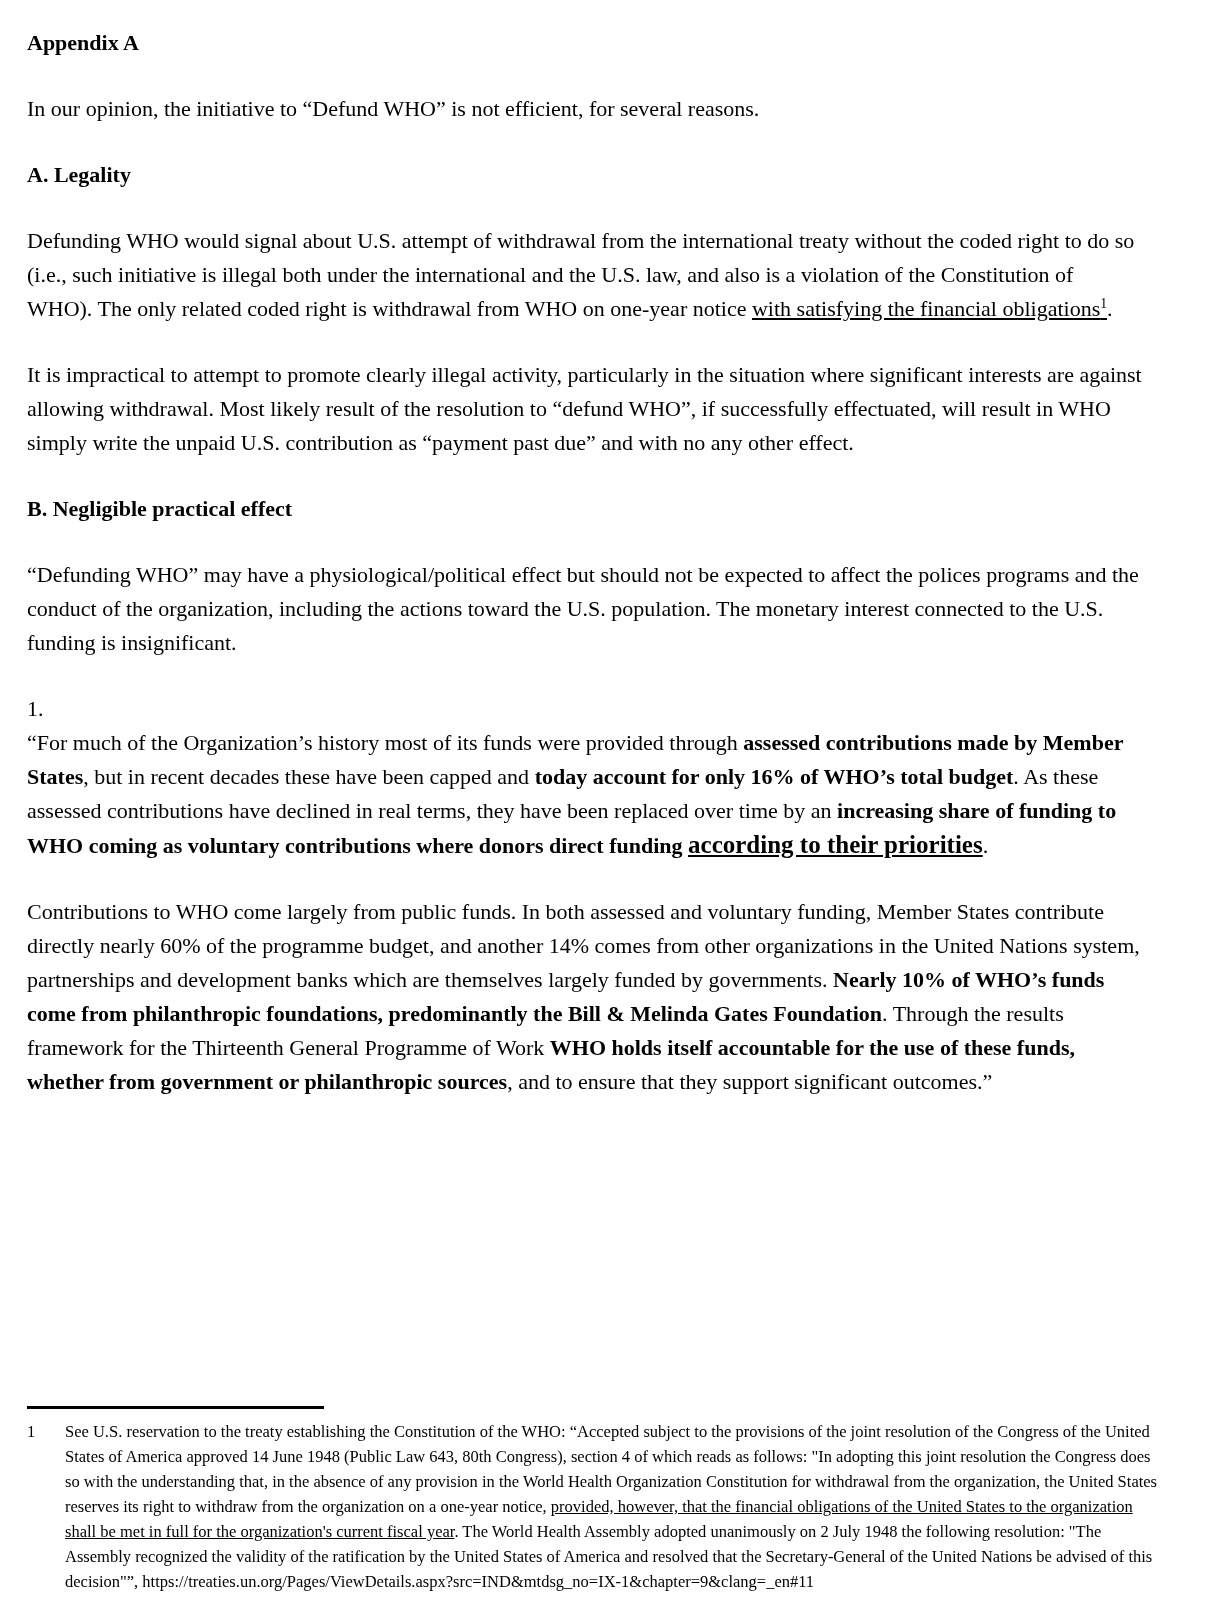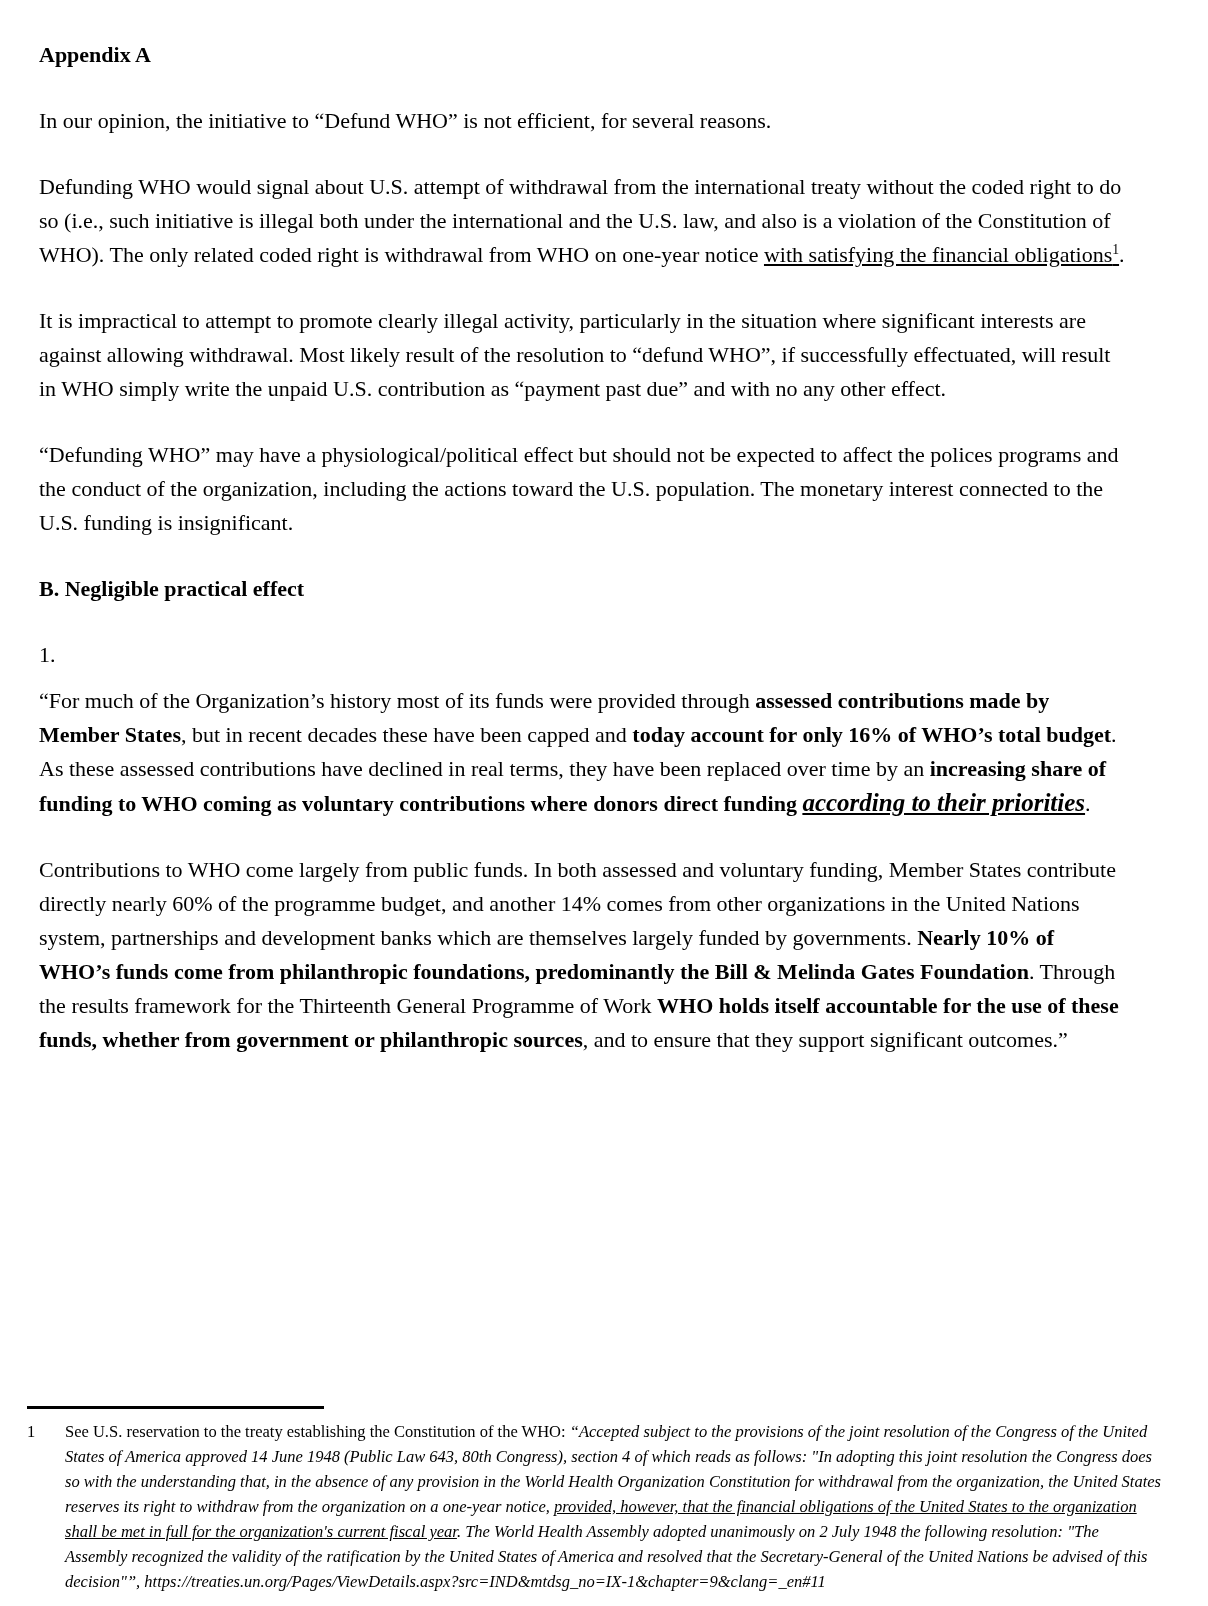--- a/index.html
+++ b/index.html
@@ -6,24 +6,24 @@
   .page {
     width: 1208px; height: 1606px; box-sizing: border-box;
     padding: 26px 30px 12px 27px;
     background: #ffffff; color: #000000;
     display: flex; flex-direction: column; overflow: hidden;
     font-family: "Liberation Serif", "DejaVu Serif", serif;
     font-size: 22px; line-height: 34px;
   }
   .main > div { margin: 0 36px 32px 0; }
   .b { font-weight: bold; }
-  .i { font-style: italic; }
+  .i { }
   .u { text-decoration: underline; }
   .big { font-size: 25px; }
-  p { margin: 12px; }
+  p { margin: 0; }
   sup.fn-ref { font-size: 0.62em; vertical-align: super; line-height: 0; }
   .footnote { margin-top: auto; }
   .fn-sep { width: 297px; height: 0; border-top: 3px solid #000; margin: 18px 0 10px 0; }
   .fn-body { display: flex; font-size: 16.5px; line-height: 25px; }
   .fn-marker { flex: 0 0 38px; }
   .fn-text { flex: 1; margin-right: 16px; }
 </style>
 </head>
 <body>
 
@@ -32,35 +32,38 @@
 
     <div>
         <p class="b">Appendix A</p>
       </div>
 
 
     <div>
         <p>In our opinion, the initiative to “Defund WHO” is not efficient, for several reasons.</p>
       </div>
 
+    <div>
+        <p class="b">A. Legality</p>
+      </div>
 
     <div>
         <p><span>Defunding WHO would signal about U.S. attempt of withdrawal from the international treaty without the coded right to do so (i.e., such initiative is illegal both under the international and the U.S. law, and also is a violation of the Constitution of WHO). The only related coded right is withdrawal from WHO on one-year notice </span><span class="u"><span>with satisfying the financial obligations</span><sup class="fn-ref">1</sup></span><span>.</span></p>
       </div>
 
     <div>
         <p>It is impractical to attempt to promote clearly illegal activity, particularly in the situation where significant interests are against allowing withdrawal. Most likely result of the resolution to “defund WHO”, if successfully effectuated, will result in WHO simply write the unpaid U.S. contribution as “payment past due” and with no any other effect.</p>
       </div>
 
     <div>
-        <p>“Defunding WHO” may have a physiological/political effect but should not be expected to affect the polices programs and the conduct of the organization, including the actions toward the U.S. population. The monetary interest connected to the U.S. funding is insignificant.</p>
+        <p class="b">B. Negligible practical effect</p>
       </div>
 
     <div>
-        <p class="b">B. Negligible practical effect</p>
+        <p>“Defunding WHO” may have a physiological/political effect but should not be expected to affect the polices programs and the conduct of the organization, including the actions toward the U.S. population. The monetary interest connected to the U.S. funding is insignificant.</p>
       </div>
 
     <div>
       <p>1.</p>
       <p><span>“For much of the Organization’s history most of its funds were provided through </span><span class="b">assessed contributions made by Member States</span><span>, but in recent decades these have been capped and </span><span class="b">today account for only 16% of WHO’s total budget</span><span>. As these assessed contributions have declined in real terms, they have been replaced over time by an </span><span class="b">increasing share of funding to WHO coming as voluntary contributions where donors direct funding </span><span class="b i u big">according to their priorities</span><span>.</span></p>
     </div>
 
     <div>
         <p><span>Contributions to WHO come largely from public funds. In both assessed and voluntary funding, Member States contribute directly nearly 60% of the programme budget, and another 14% comes from other organizations in the United Nations system, partnerships and development banks which are themselves largely funded by governments. </span><span class="b">Nearly 10% of WHO’s funds come from philanthropic foundations, predominantly the Bill &amp; Melinda Gates Foundation</span><span>. Through the results framework for the Thirteenth General Programme of Work </span><span class="b">WHO holds itself accountable for the use of these funds, whether from government or philanthropic sources</span><span>, and to ensure that they support significant outcomes.”</span></p>
       </div>

